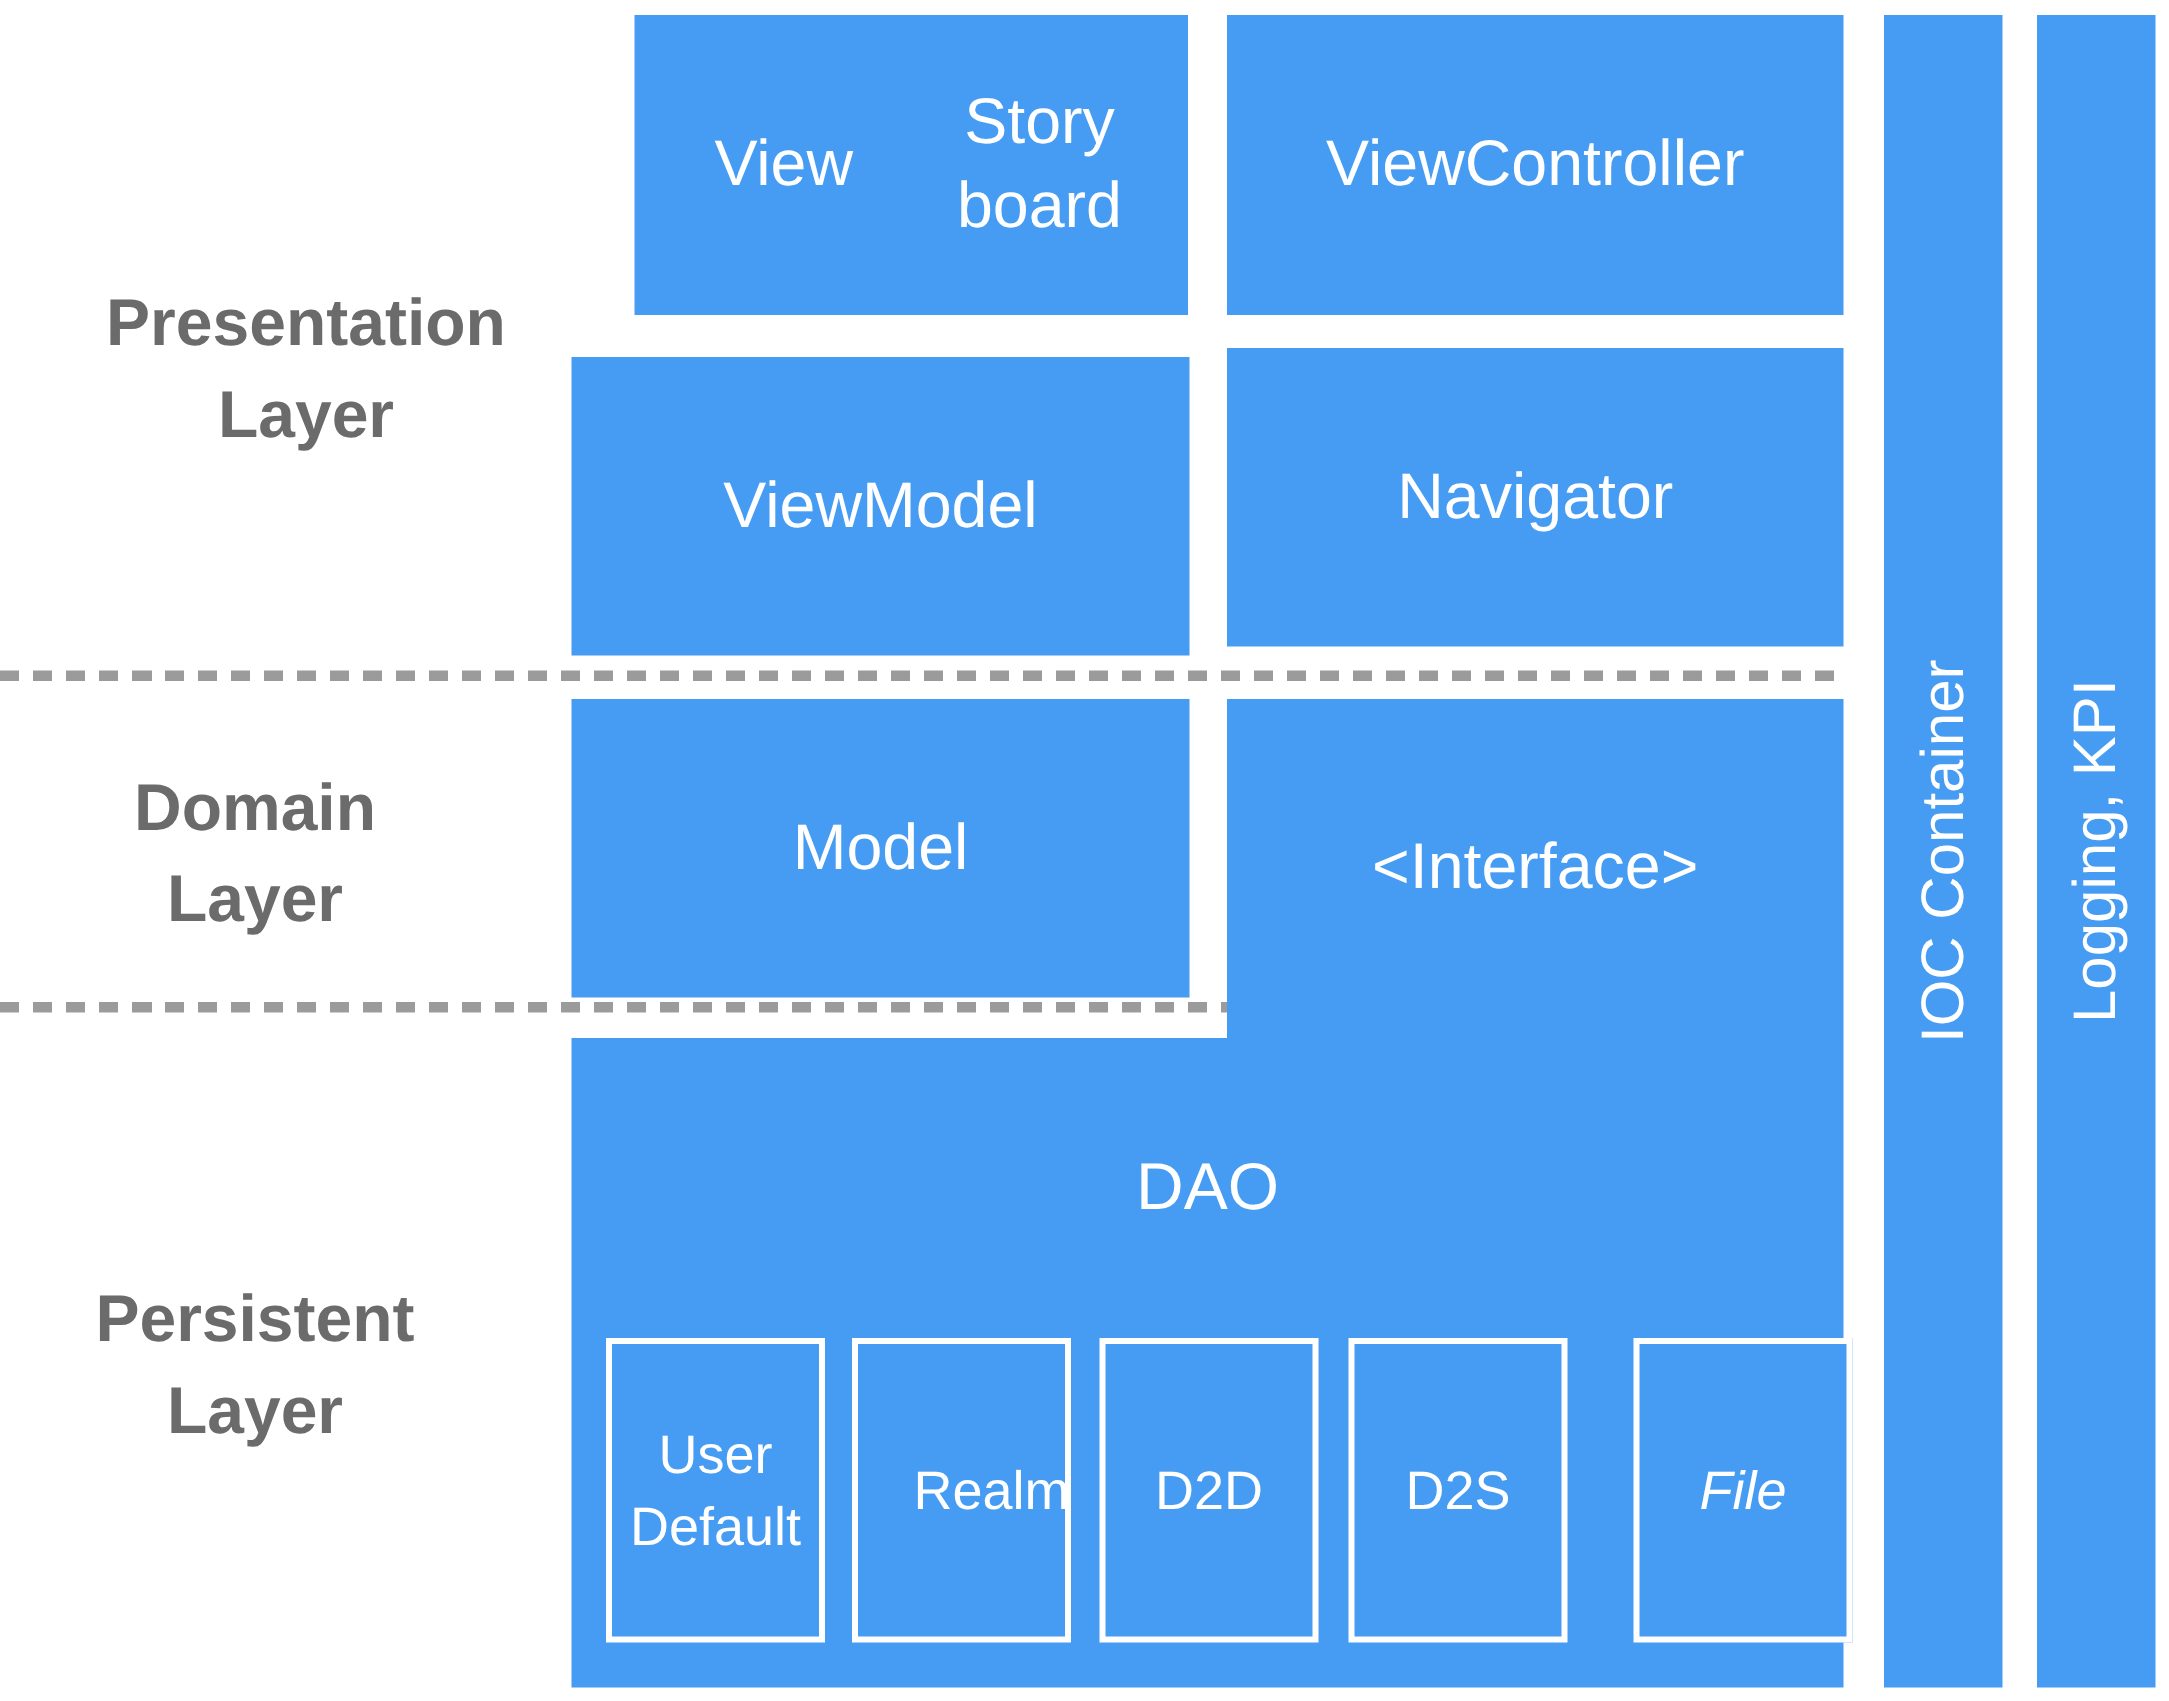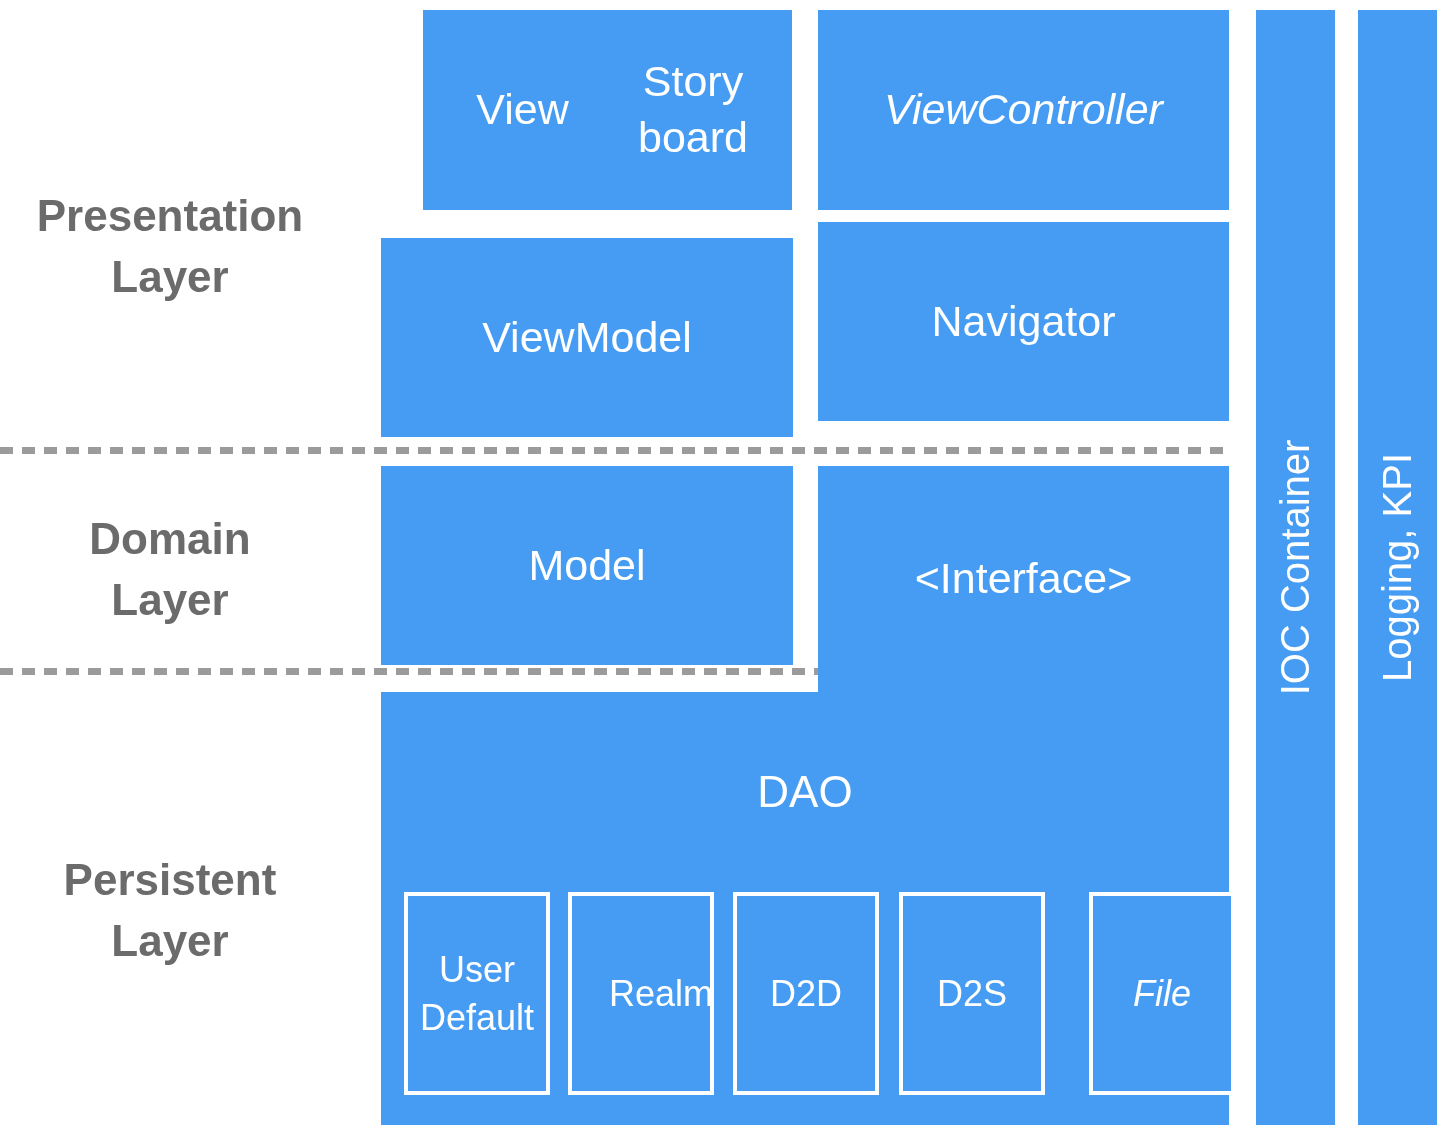--- a/index.html
+++ b/index.html
@@ -18,21 +18,21 @@
     left: 0;
     width: 340px;
     transform: translateY(-50%);
     text-align: center;
     font-size: 44px;
     font-weight: bold;
     line-height: 1.38;
     color: var(--label-gray, #6b6b6b);
     white-space: pre-line;
   }
-  #lbl-presentation { top: 247px; }
+  #lbl-presentation { top: 247px; margin-left: 34px; }
   #lbl-domain       { top: 570px; }
   #lbl-persistent   { top: 911px; }
 
   
   .dash {
     position: absolute;
     left: 0;
     width: 1230px;
     height: 7px;
     background: repeating-linear-gradient(
@@ -56,23 +56,23 @@
     justify-content: center;
     text-align: center;
     font-size: 43px;
     font-weight: 500;
     line-height: 1.3;
     padding: 0 8px;
     box-sizing: border-box;
   }
   #box-view           { left: 381px; top: 10px;  width: 199px; height: 200px; margin-left: 42px; }
   #box-storyboard     { left: 594px; top: 10px;  width: 198px; height: 200px; }
-  #box-viewcontroller { left: 818px; top: 10px;  width: 411px; height: 200px; font-style: italic; }
+  #box-viewcontroller { left: 818px; top: 10px;  width: 411px; height: 200px; }
   #box-viewmodel      { left: 381px; top: 238px; width: 412px; height: 199px; }
-  #box-navigator      { left: 818px; top: 222px; width: 411px; height: 199px; }
+  #box-navigator      { left: 818px; top: 232px; width: 411px; height: 199px; }
   #box-model          { left: 381px; top: 466px; width: 412px; height: 199px; }
   #box-interface      { left: 818px; top: 466px; width: 411px; height: 226px; }
 
   
   .dao {
     left: 381px; top: 692px; width: 848px; height: 433px;
     position: absolute;
     background: var(--box-blue, #469cf2);
   }
   .dao-label {

